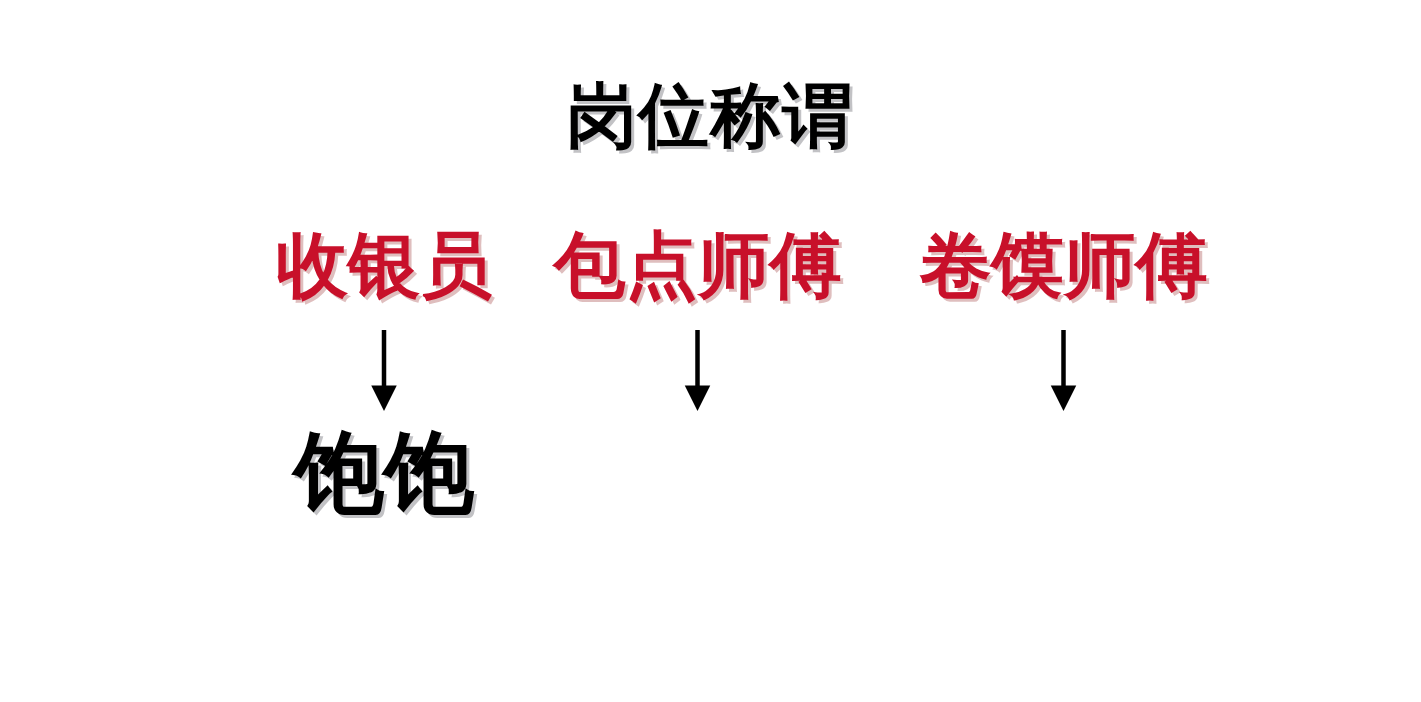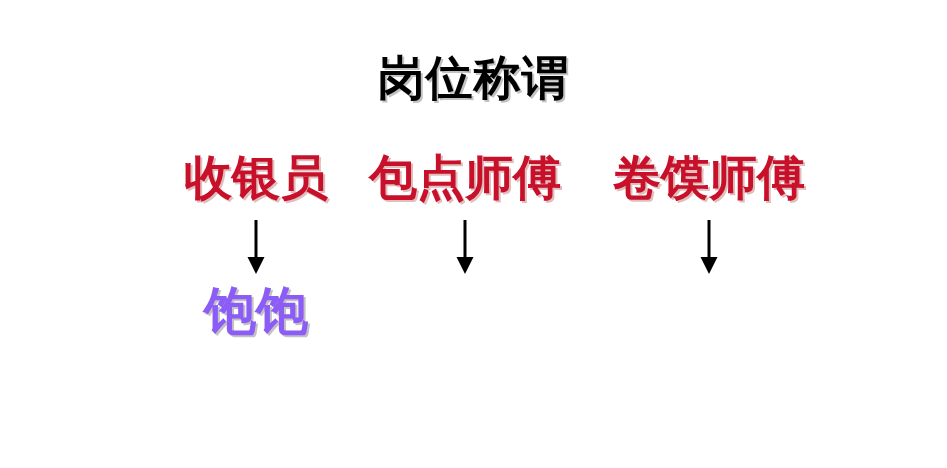--- a/index.html
+++ b/index.html
@@ -68,24 +68,24 @@
     display: flex;
     align-items: flex-start;
     justify-content: center;
     padding-top: 10px;
     box-sizing: border-box;
   }
   .arrow-svg { display: block; }
 
   
   .nickname {
-    font-size: 52px;
+    font-size: 60px;
     font-weight: bold;
     line-height: 1.15;
-    color: #8b5cf6;
+    color: #000000;
     text-shadow: 2px 2px 0 rgba(80,80,90,0.35);
     white-space: nowrap;
   }
 </style>
 </head>
 <body>
 
 <div id="canvas">
 
   <div class="title">岗位称谓</div>

